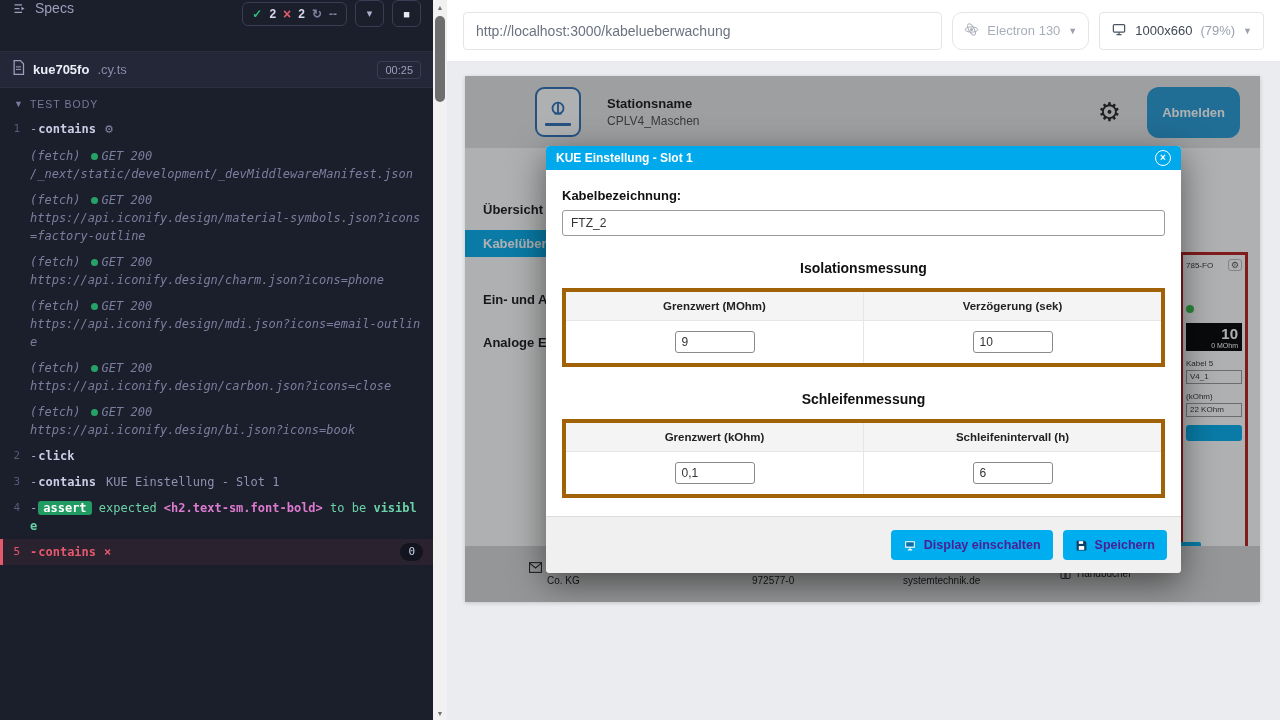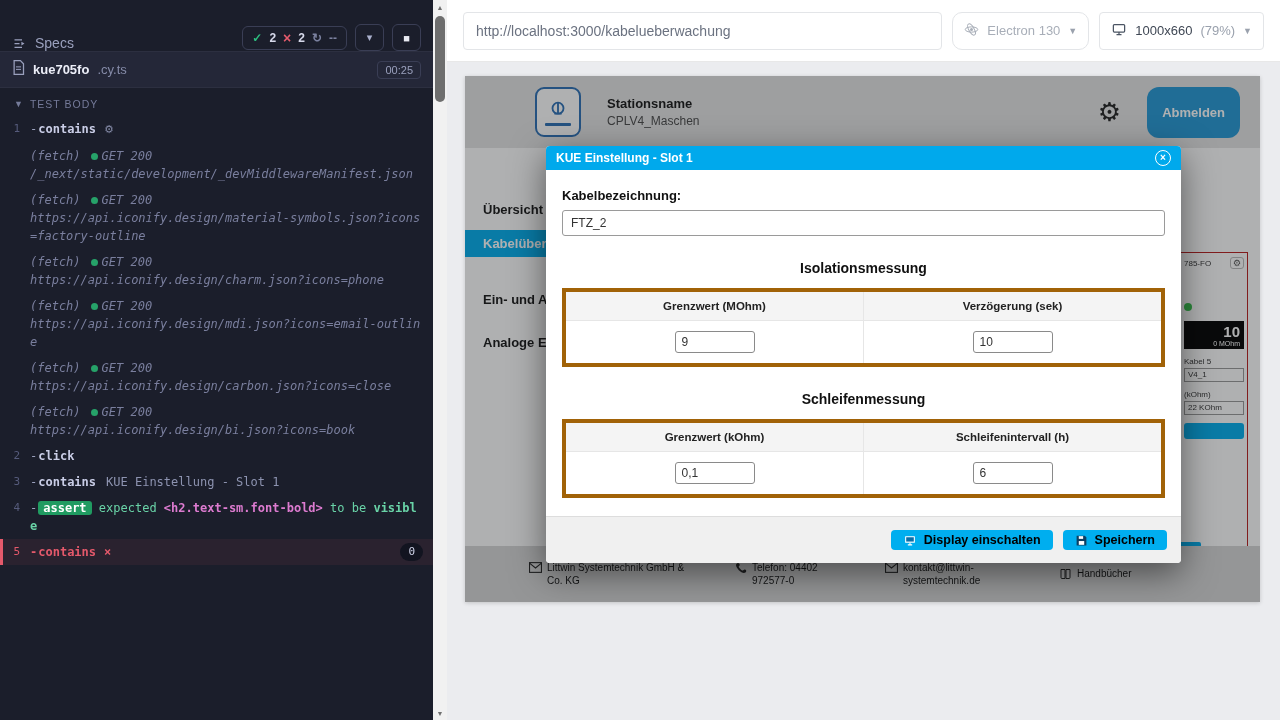--- a/index.html
+++ b/index.html
@@ -5,21 +5,21 @@
   * { box-sizing: border-box; }
   html,body { margin:0; padding:0; }
   body {
     width:1280px; height:720px; overflow:hidden;
     display:flex; background:#ebecef;
     font-family:"Liberation Sans", sans-serif;
   }
 
   
   .reporter { width:433px; flex-shrink:0; background:#1b1e2b; color:#9095ad; display:flex; flex-direction:column; }
-  .rep-header { height:52px; display:flex; align-items:flex-end; justify-content:space-between; padding:0 12px; border-bottom:1px solid #2c2f40; }
+  .rep-header { height:52px; display:flex; align-items:flex-start; justify-content:space-between; padding:0 12px; border-bottom:1px solid #2c2f40; }
   .specs-left { display:flex; align-items:center; gap:8px; color:#9aa0bd; font-size:14px; }
   .specs-left svg { display:block; }
   .stats-group { display:flex; align-items:center; gap:8px; }
   .stats-pill { display:flex; align-items:center; gap:7px; border:1px solid #3a3e55; border-radius:6px; padding:4px 9px; font-size:12px; font-weight:bold; color:#d6d9ea; }
   .st-pass { color:#2cbf7f; font-weight:bold; }
   .st-fail { color:#e45b6c; font-weight:bold; font-size:14px; line-height:1; }
   .st-pend { color:#7b819f; font-weight:bold; }
   .icon-btn { width:29px; height:27px; border:1px solid #3a3e55; border-radius:6px; display:flex; align-items:center; justify-content:center; color:#aab0cc; font-size:11px; background:transparent; }
   .spec-row { height:36px; display:flex; align-items:center; gap:8px; padding:0 12px; background:#242738; border-bottom:1px solid #2c2f40; }
   .spec-name { color:#eceef8; font-weight:bold; font-size:13px; }
@@ -77,21 +77,21 @@
   .app-titles { margin-left:26px; }
   .app-title { font-size:13px; font-weight:bold; color:#161616; }
   .app-sub { font-size:12px; color:#4a4a4a; margin-top:3px; }
   .hdr-gear { margin-left:auto; font-size:26px; color:#222; line-height:1; font-family:"DejaVu Sans", sans-serif; }
   .logout-btn { margin-left:26px; background:#2499d6; color:#fff; font-weight:bold; font-size:13px; border:none; border-radius:12px; padding:18px 15px; font-family:"Liberation Sans", sans-serif; }
 
   .nav-item { position:absolute; left:0; padding:6px 18px; font-size:13px; font-weight:bold; color:#161616; white-space:nowrap; }
   .nav-active { background:#00aeef; color:#fff; width:142px; }
 
   
-  .frag-panel { position:absolute; right:12px; top:176px; width:68px; height:300px; background:#fff; border:1px solid #b91c1c; padding:4px 3px; font-size:8px; color:#333; }
+  .frag-panel { position:absolute; right:12px; top:176px; width:68px; height:300px; background:#fff; border:3px solid #b91c1c; padding:4px 3px; font-size:8px; color:#333; }
   .frag-top { display:flex; align-items:center; justify-content:space-between; }
   .frag-gear { border:1px solid #bbb; border-radius:3px; font-size:9px; padding:0 2px; color:#555; font-family:"DejaVu Sans", sans-serif; }
   .frag-dot { width:8px; height:8px; border-radius:50%; background:#35c24a; margin-top:34px; }
   .frag-display { margin-top:10px; background:#000; color:#fff; padding:2px 4px; text-align:right; }
   .frag-big { font-size:15px; font-weight:bold; }
   .frag-unit { font-size:7px; }
   .frag-label { margin-top:8px; font-size:8px; }
   .frag-box { margin-top:2px; border:1px solid #999; background:#fff; height:14px; line-height:12px; padding:0 3px; font-size:8px; }
   .frag-cyan { margin-top:8px; background:#00aeef; height:16px; border-radius:3px; }
 
@@ -111,21 +111,21 @@
   .modal-close { margin-left:auto; width:16px; height:16px; border:1.5px solid #fff; border-radius:50%; display:flex; align-items:center; justify-content:center; font-size:10px; line-height:1; cursor:pointer; }
   .modal-body { padding:12px 16px 0; }
   .field-label { font-size:13px; font-weight:bold; color:#111; margin:6px 0 7px; }
   .field-input { width:100%; height:26px; border:1px solid #9a9a9a; border-radius:3px; font-size:12px; padding:0 8px; color:#333; font-family:"Liberation Sans", sans-serif; outline:none; }
   .section-title { text-align:center; font-weight:bold; font-size:14px; color:#111; margin:24px 0 12px; }
   .mtable { width:100%; border-collapse:collapse; border:4px solid #a16207; }
   .mtable th { background:#f4f4f4; font-size:11.5px; font-weight:bold; color:#222; padding:8px 4px; border:1px solid #e6e6e6; text-align:center; width:50%; }
   .mtable td { padding:10px 4px; border:1px solid #e6e6e6; text-align:center; }
   .cell-input { width:80px; height:22px; border:1px solid #8a8a8a; border-radius:3px; font-size:12px; padding:0 6px; color:#333; font-family:"Liberation Sans", sans-serif; outline:none; }
   .modal-footer { margin-top:18px; background:#f0f0f0; border-top:1px solid #ddd; padding:13px 14px; display:flex; justify-content:flex-end; gap:10px; border-radius:0 0 4px 4px; }
-  .cyan-btn { background:#00aeef; color:#000000; font-weight:bold; font-size:12.5px; border:none; border-radius:4px; height:20px; padding:0 12px; display:flex; align-items:center; gap:7px; font-family:"Liberation Sans", sans-serif; cursor:pointer; }
+  .cyan-btn { background:#00aeef; color:#4c1d95; font-weight:bold; font-size:12.5px; border:none; border-radius:4px; height:30px; padding:0 12px; display:flex; align-items:center; gap:7px; font-family:"Liberation Sans", sans-serif; cursor:pointer; }
   .cyan-btn svg { display:block; }
 </style>
 </head>
 <body>
 
 <div class="reporter">
   <div class="rep-header">
     <div class="specs-left">
       <span>
         <svg width="15" height="15" viewBox="0 0 24 24">

